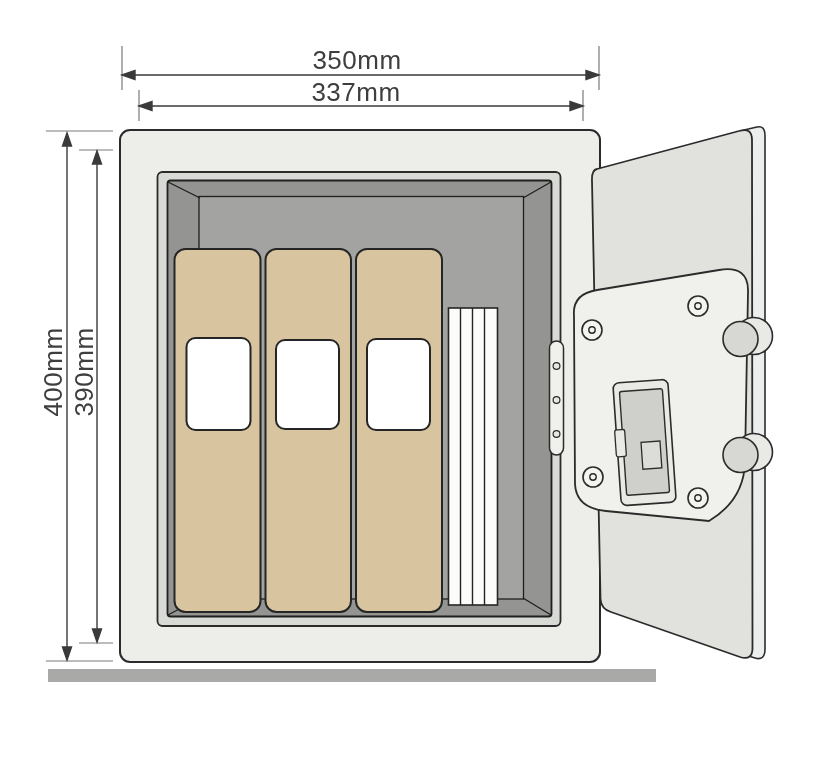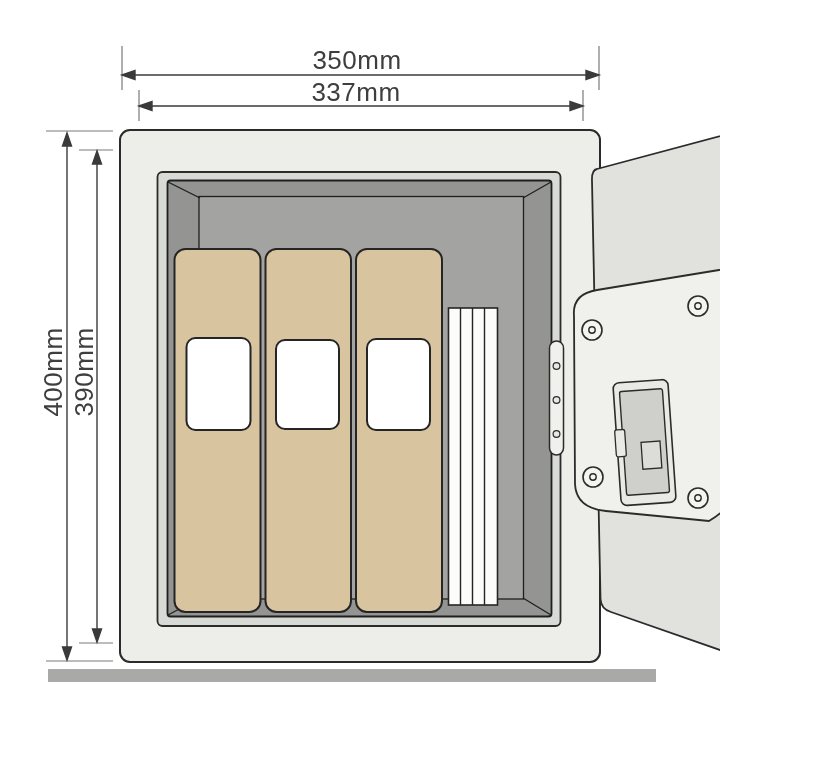--- a/index.html
+++ b/index.html
@@ -3,21 +3,21 @@
 <meta charset="utf-8">
 <style>
   html, body {
     margin: 0;
     padding: 0;
     background: #ffffff;
     font-family: "Liberation Sans", sans-serif;
   }
   .canvas {
     position: relative;
-    width: 720px;
+    width: 838px;
     height: 777px;
     background: #ffffff;
     overflow: hidden;
   }
   svg { position: absolute; top: 0; left: 0; }
   text {
     font-family: "Liberation Sans", sans-serif;
     font-size: 26px;
     fill: #3e3e3e;
     letter-spacing: 0.5px;

